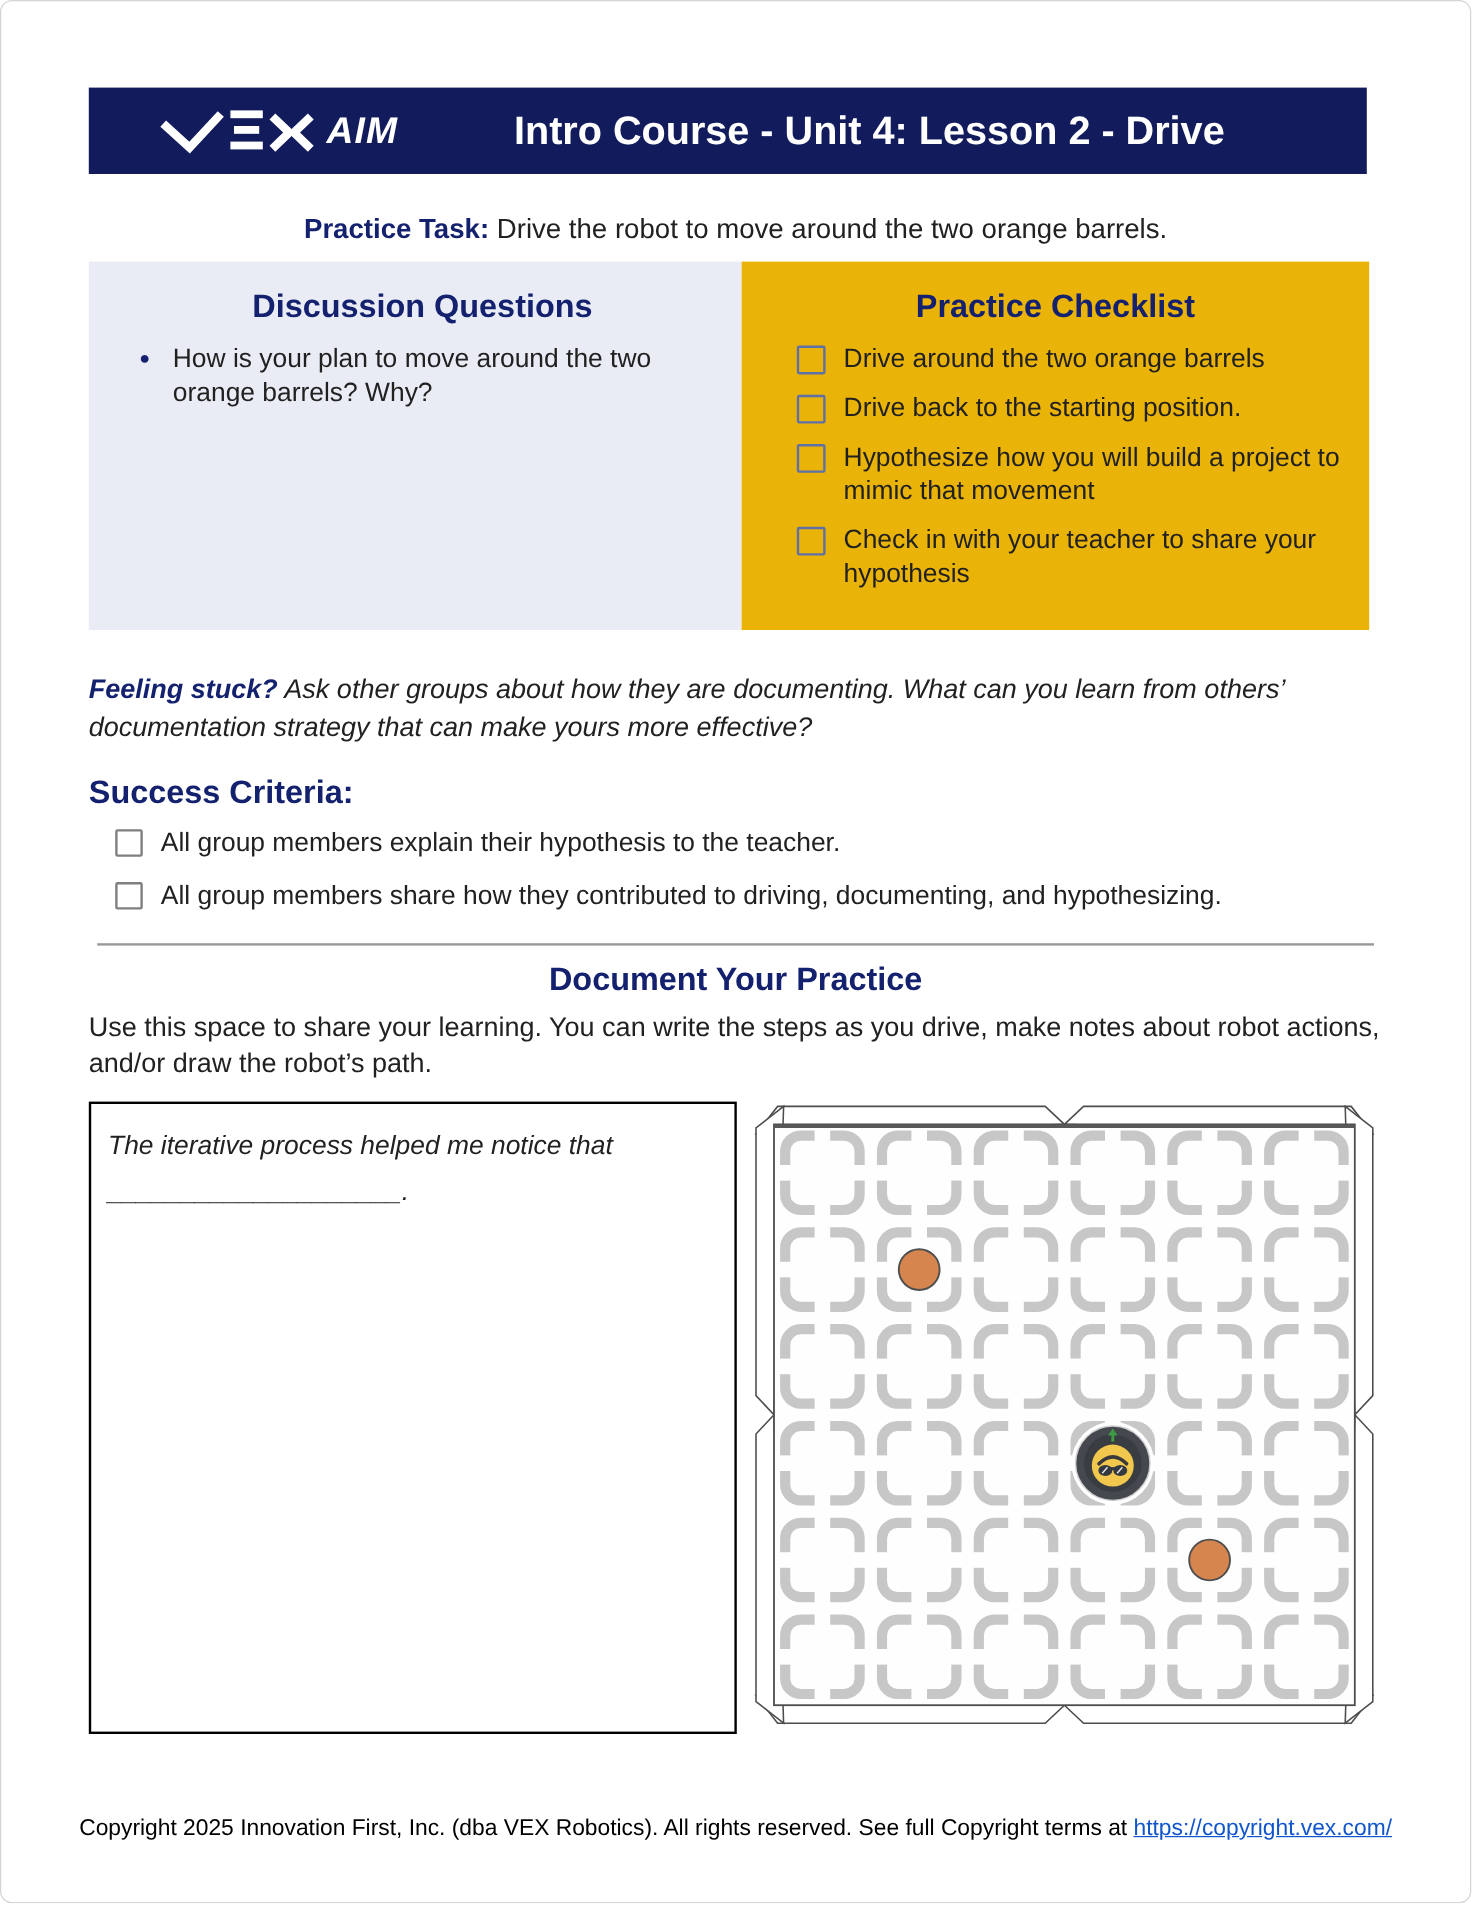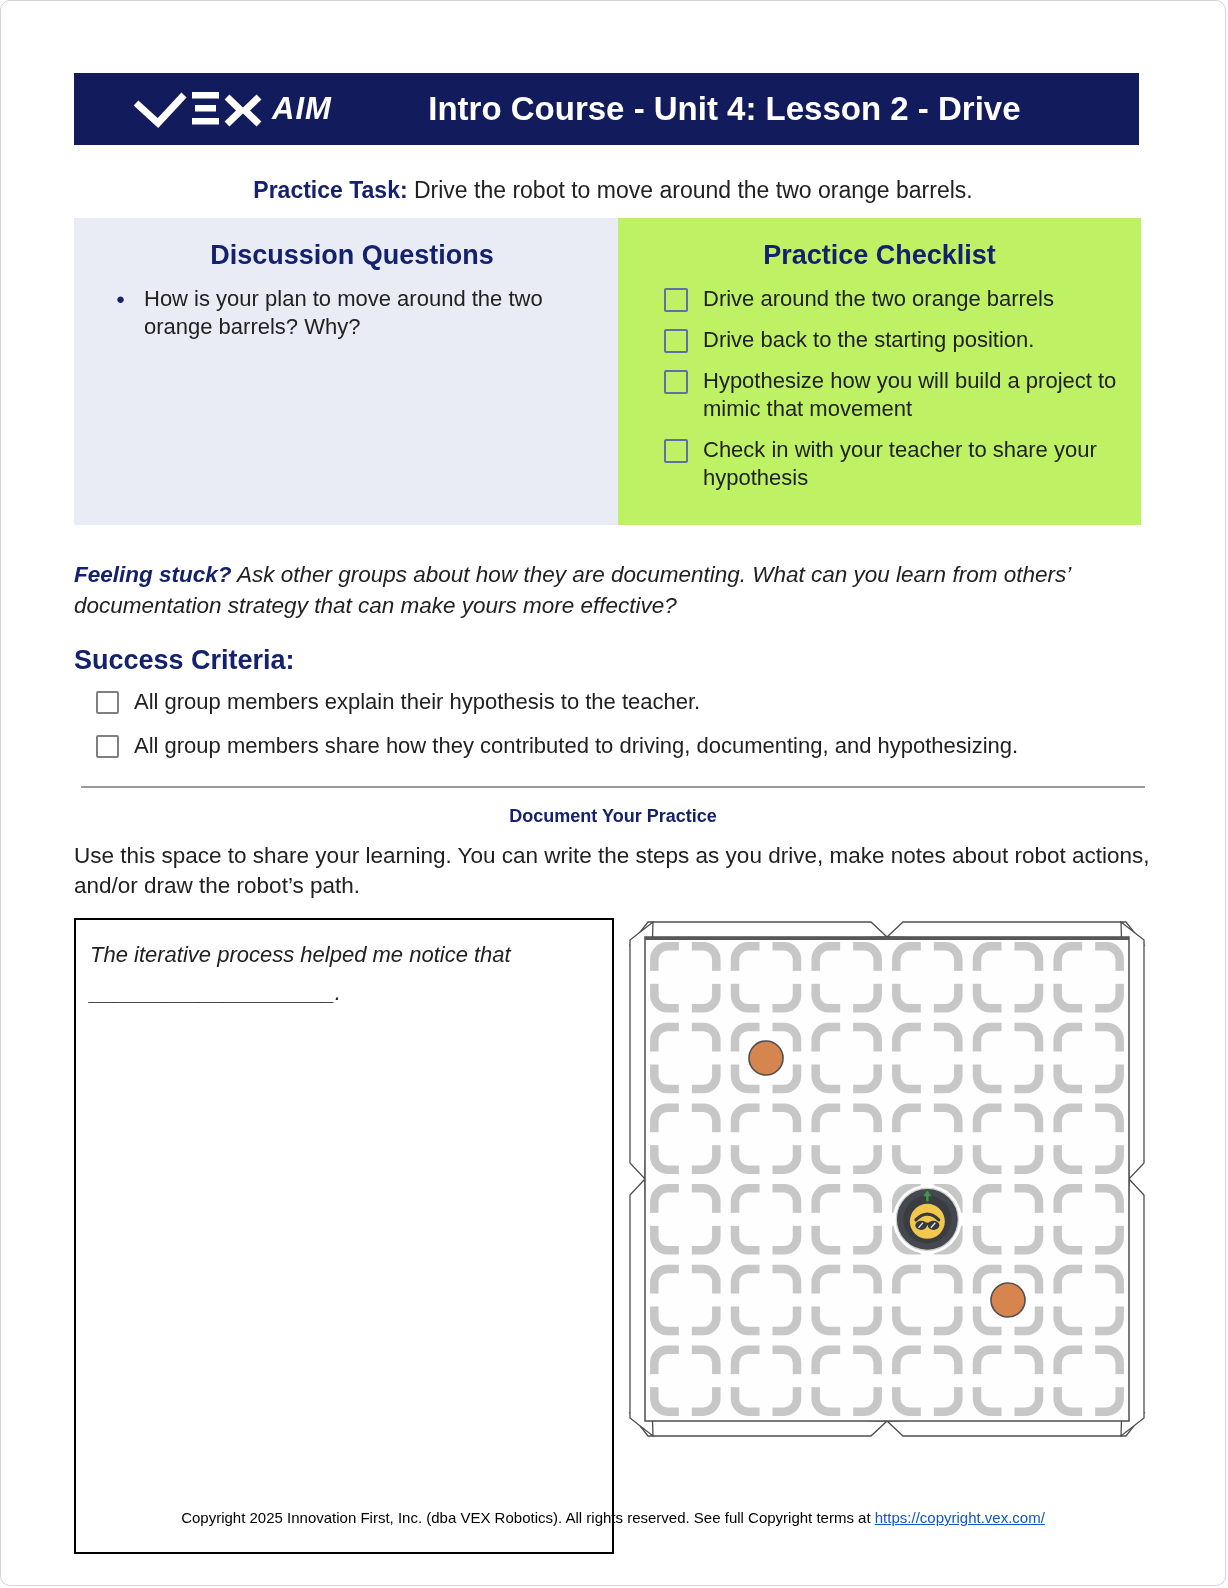--- a/index.html
+++ b/index.html
@@ -14,21 +14,21 @@
   .header-title{flex:1;text-align:center;color:#fff;font-weight:bold;font-size:33px;padding-right:22px;white-space:nowrap;}
 
   
   .practice-task{margin:30px 73px 0;font-size:23px;line-height:30px;text-align:center;}
   .pt-label{color:#14216e;font-weight:bold;}
 
   
   .columns{margin:13px 73px 0;display:flex;align-items:stretch;}
   .col{box-sizing:border-box;}
   .col-discussion{width:544px;background:#eaecf5;padding:20px 12px 8px 24px;}
-  .col-checklist{width:523px;background:#bef264;padding:20px 10px 20px 46px;}
+  .col-checklist{width:523px;background:#eab308;padding:20px 10px 20px 46px;}
   .col-title{color:#14216e;font-weight:bold;font-size:27px;text-align:center;margin:2px 0 14px;}
   .col-checklist .col-title{margin-left:-36px;}
   ul.bullets{list-style:none;margin:0;padding:0 0 0 18px;}
   ul.bullets li{position:relative;padding-left:28px;font-size:22px;line-height:28px;margin-bottom:13px;max-width:452px;}
   ul.bullets li::before{content:"●";position:absolute;left:0;top:0;font-size:15px;line-height:28px;color:#14216e;}
   .check-row{display:flex;align-items:flex-start;margin-bottom:13px;}
   .cbx{flex:0 0 auto;width:20px;height:20px;border-radius:2px;margin-top:3px;background:transparent;}
   .cbx-blue{border:2.5px solid #5f6fa8;}
   .cbx-gray{border:2px solid #7f7f7f;width:19px;height:19px;}
   .check-text{margin-left:15px;font-size:22px;line-height:28px;max-width:434px;}
@@ -38,31 +38,31 @@
   .fs-label{color:#14216e;font-weight:bold;}
 
   
   .success-title{margin:24px 73px 0;color:#14216e;font-weight:bold;font-size:27px;line-height:30px;}
   .success-items{margin:13px 73px 0 95px;}
   .success-items .check-row{margin-bottom:16px;}
   .success-items .check-text{max-width:980px;}
 
   
   .divider{margin:26px 80px 0;border:none;border-top:2px solid #999;}
-  .doc-title{margin:12px 73px 0;text-align:center;color:#14216e;font-weight:bold;font-size:18px;line-height:32px;}
+  .doc-title{margin:12px 73px 0;text-align:center;color:#14216e;font-weight:bold;font-size:27px;line-height:32px;}
   .doc-intro{margin:9px 73px 0;font-size:22.5px;line-height:30px;}
 
   
   .workspace{margin:17px 73px 0;display:flex;align-items:flex-start;}
-  .notes-box{box-sizing:border-box;width:574px;height:636px;border:2px solid #000;background:#fff;padding:16px 16px 0 14px;}
+  .notes-box{box-sizing:border-box;width:574px;height:527px;border:2px solid #000;background:#fff;padding:16px 16px 0 14px;}
   .notes-text{font-style:italic;font-size:22px;line-height:38px;max-width:536px;}
   .field-wrap{margin-left:8px;width:530px;height:530px;position:relative;top:-4px;}
 
   
-  .footer{position:absolute;left:0;right:0;top:1493px;text-align:center;font-size:15px;color:#000;}
+  .footer{position:absolute;left:0;right:0;top:1493px;text-align:center;font-size:19px;color:#000;}
   .footer a{color:#1155cc;text-decoration:underline;}
 </style>
 </head>
 <body>
 
 <div class="page">
 
   <div class="header-bar">
     <div class="logo">
       <svg width="130" height="44" viewBox="0 0 130 44">

